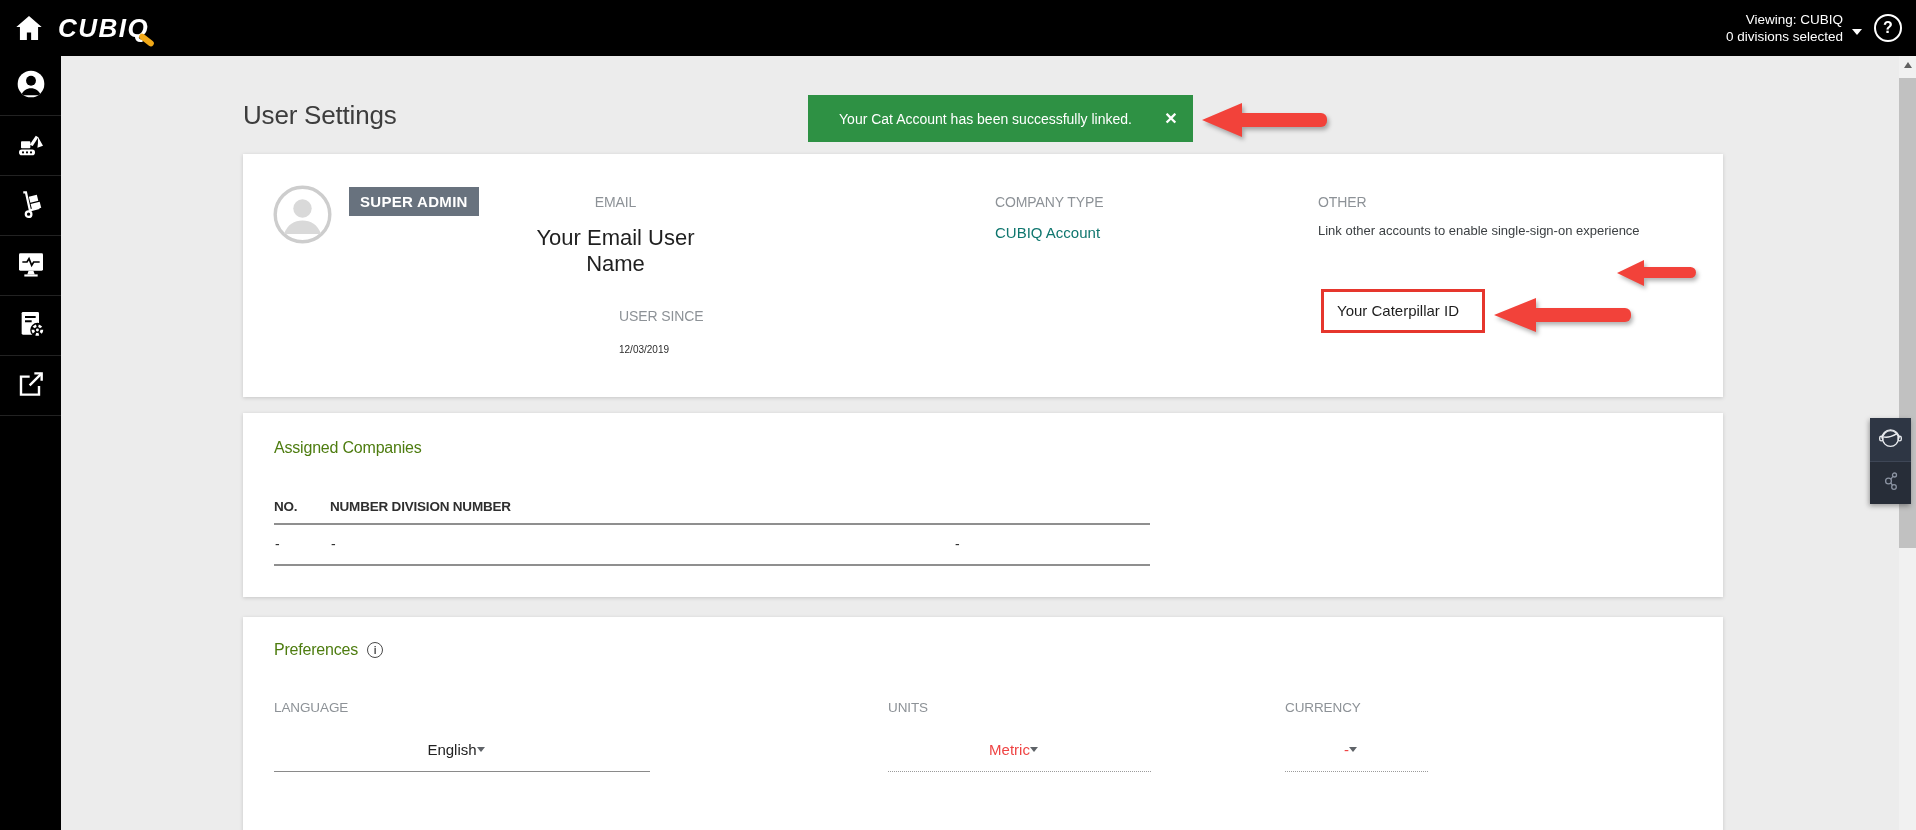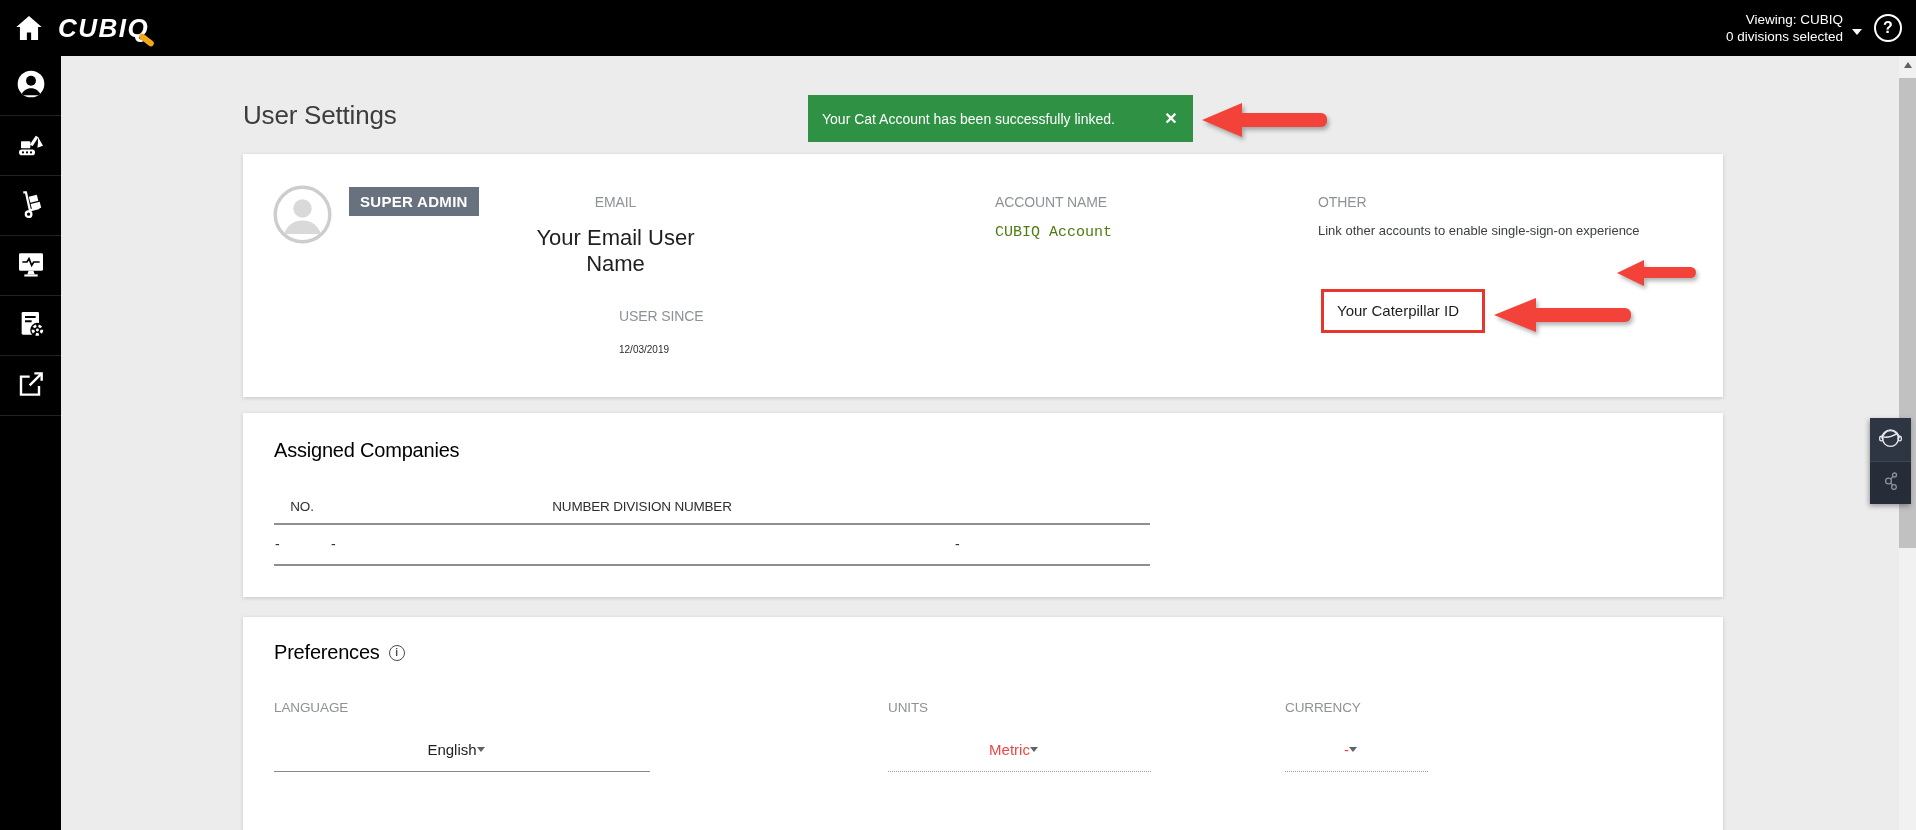--- a/index.html
+++ b/index.html
@@ -42,21 +42,21 @@
     background:#2e3644; cursor:pointer; }
   .support-btn.secondary { background:#272d38; border-top:1px solid #3e4656; }
 
   
   .page-title { position:absolute; left:243px; top:100px; font-size:26px; font-weight:500;
     color:#3d3d3d; letter-spacing:-0.2px; z-index:5; }
 
   
   .toast { position:absolute; left:808px; top:95px; width:385px; height:47px; background:#2e9144;
     display:flex; align-items:center; z-index:10; }
-  .toast-msg { flex:1; color:#fff; font-size:14px; padding-left:14px; }
+  .toast-msg { flex:1; text-align:center; color:#fff; font-size:14px; padding-left:14px; }
   .toast-close { width:44px; background:none; border:none; color:#fff; font-size:16px; font-weight:700;
     cursor:pointer; font-family:inherit; }
 
   
   .arrow { position:absolute; z-index:15; filter:drop-shadow(2px 3px 2px rgba(0,0,0,.30)); }
   .arrow .head { position:absolute; left:0; top:0; width:0; height:0; }
   .arrow .tail { position:absolute; background:#f2423a; border-radius:0 6px 6px 0; }
   .arrow1 { left:1202px; top:103px; width:126px; height:34px; }
   .arrow1 .head { border-top:17px solid transparent; border-bottom:17px solid transparent; border-right:40px solid #f2423a; }
   .arrow1 .tail { left:39px; top:10px; width:86px; height:14px; }
@@ -78,40 +78,40 @@
 
   
   .avatar { position:absolute; left:30px; top:31px; width:59px; height:59px; }
   .badge { position:absolute; left:106px; top:33px; height:29px; line-height:29px; padding:0 11px;
     background:#68727e; color:#fff; font-size:15px; font-weight:700; letter-spacing:0.3px; }
   .email-block { position:absolute; left:280px; top:40px; width:185px; text-align:center; }
   .email-block .val { margin-top:15px; font-size:22px; color:#1f1f1f; }
   .usersince-block { position:absolute; left:376px; top:154px; }
   .usersince-block .val { margin-top:20px; font-size:10px; color:#2d2d2d; }
   .account-block { position:absolute; left:752px; top:40px; }
-  .account-block .val { margin-top:14px; font-size:15px; color:#4d7c0f;font-family:Liberation Mono, monospace; }
+  .account-block .val { margin-top:14px; font-size:15px; color:#0f766e; }
   .other-block { position:absolute; left:1075px; top:40px; width:380px; }
   .other-hint { margin-top:13px; font-size:13px; color:#3c4043; }
   .cat-row { position:absolute; left:1075px; top:259px; display:flex; align-items:center; gap:12px; }
   .cat-logo { position:relative; display:inline-block; width:32px; height:19px; }
   .cat-text { font-size:16px; font-weight:900; letter-spacing:-1px; color:#0d0d0d; }
   .cat-tri { position:absolute; left:10px; bottom:-1px; width:0; height:0;
     border-left:5px solid transparent; border-right:5px solid transparent; border-bottom:6px solid #fcb515; }
   .cws-name { font-size:15px; color:#2d2d2d; }
   .unlink-row { position:absolute; left:1286px; top:258px; display:flex; align-items:center; gap:6px; cursor:pointer; }
   .unlink-link { font-size:14px; color:#1b7e99; text-decoration:underline; }
   .redbox { position:absolute; left:1078px; top:135px; width:164px; height:44px; border:3px solid #e6362d;
     background:#fff; font-size:15px; color:#1d1d1d; line-height:38px; padding-left:13px; }
 
   
-  .card-h2 { position:absolute; left:31px; top:26px; font-size:20px; font-weight:500; color:#000000;
+  .card-h2 { position:absolute; left:31px; top:26px; font-size:16px; font-weight:500; color:#4d7c0f;
     letter-spacing:-0.2px; }
   .companies-table { position:absolute; left:31px; top:86px; width:876px; }
   .thead, .trow { display:grid; grid-template-columns:56px 624px 196px; }
-  .th { font-size:13.5px; font-weight:400; color:#2f2f2f; letter-spacing:-0.2px; padding-bottom:9px;text-align:center; }
+  .th { font-size:13.5px; font-weight:700; color:#2f2f2f; letter-spacing:-0.2px; padding-bottom:9px; }
   .thead { border-bottom:2px solid #8f8f8f; }
   .trow { border-bottom:2px solid #8f8f8f; }
   .td { font-size:14px; color:#333; padding:11px 0 12px 1px; }
 
   
   .pref-title-row { position:absolute; left:31px; top:24px; display:flex; align-items:center; gap:9px; }
   .info-icon { width:16px; height:16px; border:1.5px solid #4a4a4a; border-radius:50%; color:#4a4a4a;
     font-size:10px; font-weight:700; display:flex; align-items:center; justify-content:center; }
   .pref-field { position:absolute; top:83px; cursor:pointer; }
   .pref-field .pref-label { font-size:13.5px; color:#8d9297; letter-spacing:-0.1px; }
@@ -303,21 +303,21 @@
       <div class="label-gray">EMAIL</div>
       <div class="val">Your Email User Name</div>
     </div>
 
     <div class="usersince-block">
       <div class="label-gray">USER SINCE</div>
       <div class="val">12/03/2019</div>
     </div>
 
     <div class="account-block">
-      <div class="label-gray">ACCOUNT NAME</div>
+      <div class="label-gray">COMPANY TYPE</div>
       <div class="val">CUBIQ Account</div>
     </div>
 
     <div class="other-block">
       <div class="label-gray">OTHER</div>
       <div class="other-hint">Link other accounts to enable single-sign-on experience</div>
     </div>
 
     <div class="cat-row">
       <span class="cat-logo">

